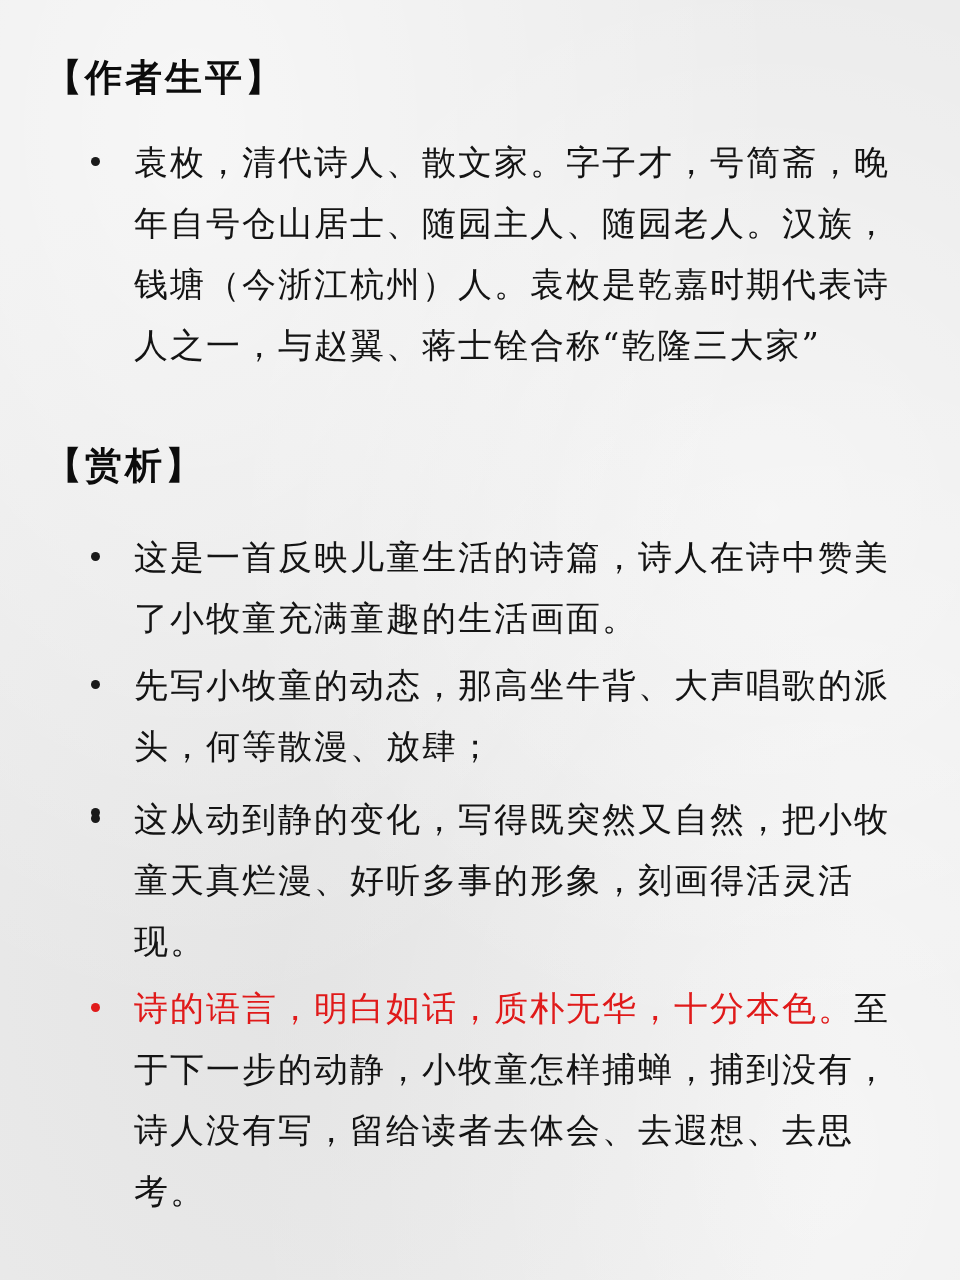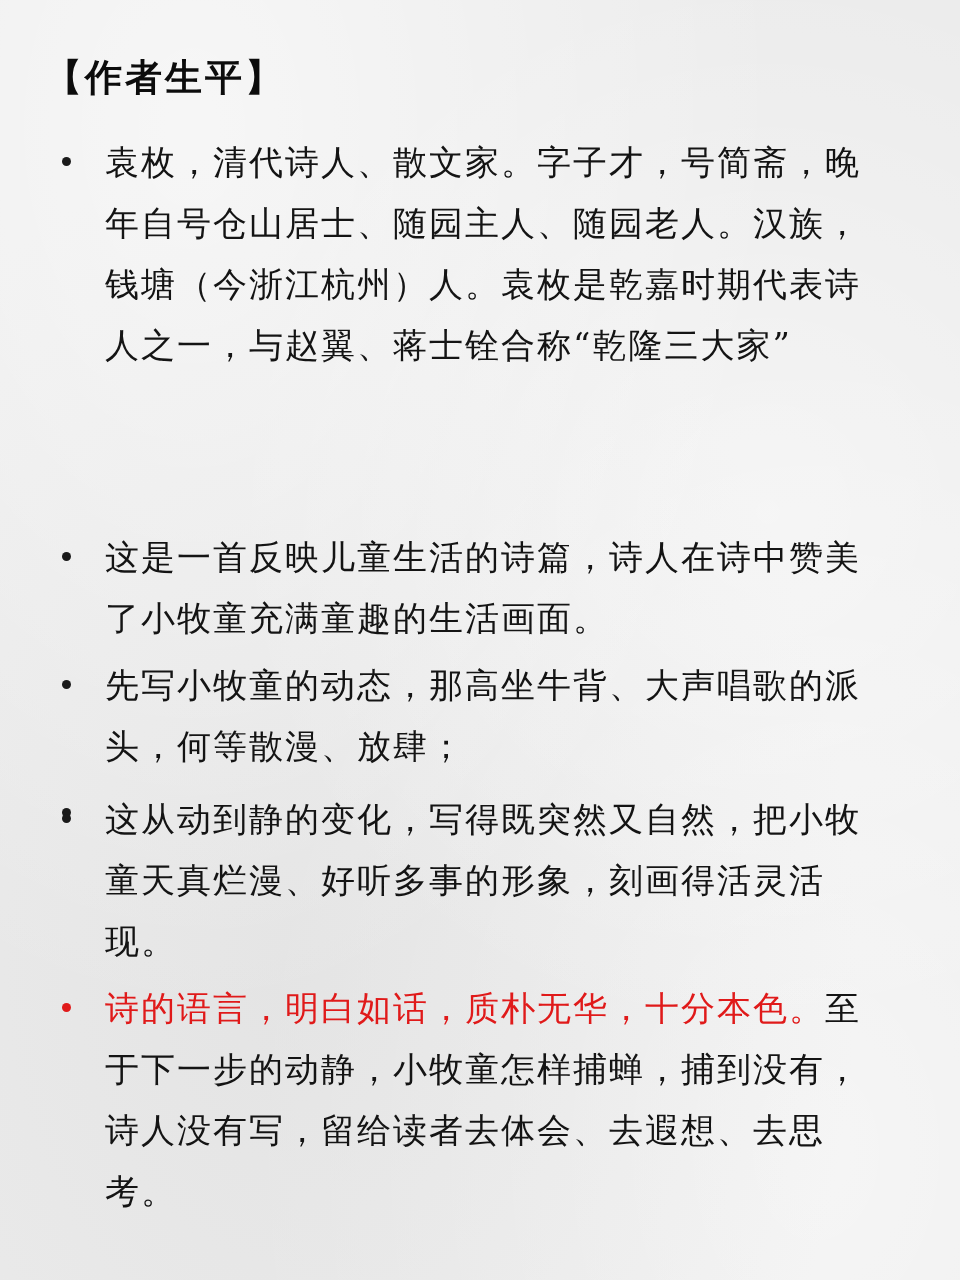--- a/index.html
+++ b/index.html
@@ -23,21 +23,21 @@
     font-weight: bold;
     letter-spacing: 3px;
     color: #0c0c0c;
     line-height: 50px;
   }
   .h1 { top: 52px; }
   .h2 { top: 440px; }
   .list { position: absolute; left: 0; width: 960px; margin: 0; padding: 0; list-style: none; }
   .list1 { top: 132px; }
   .list2 { top: 527px; }
-  .item { position: relative; padding-left: 105px; padding-right: 70px; }
+  .item { position: relative; padding-left: 105px; padding-right: 70px; margin-left: 29px; }
   .bullet {
     position: absolute; left: 62px; top: 25px;
     width: 9px; height: 9px; border-radius: 50%;
     background: #1a1a1a;
   }
   .bullet.red { background: #e01a1a; }
   .text {
     font-size: 34px;
     line-height: 61px;
     letter-spacing: 2px;
@@ -54,20 +54,21 @@
 
   <div class="heading h1">【作者生平】</div>
 
   <ul class="list list1">
     <li class="item">
       <span class="bullet"></span>
       <span class="text">袁枚，清代诗人、散文家。字子才，号简斋，晚年自号仓山居士、随园主人、随园老人。汉族，钱塘（今浙江杭州）人。袁枚是乾嘉时期代表诗人之一，与赵翼、蒋士铨合称“乾隆三大家”</span>
     </li>
   </ul>
 
+  <div class="heading h2">【赏析】</div>
 
   <ul class="list list2">
     <li class="item">
       <span class="bullet"></span>
       <span class="text">这是一首反映儿童生活的诗篇，诗人在诗中赞美了小牧童充满童趣的生活画面。</span>
     </li>
     <li class="gap"></li>
     <li class="item">
       <span class="bullet"></span>
       <span class="text">先写小牧童的动态，那高坐牛背、大声唱歌的派头，何等散漫、放肆；</span>

